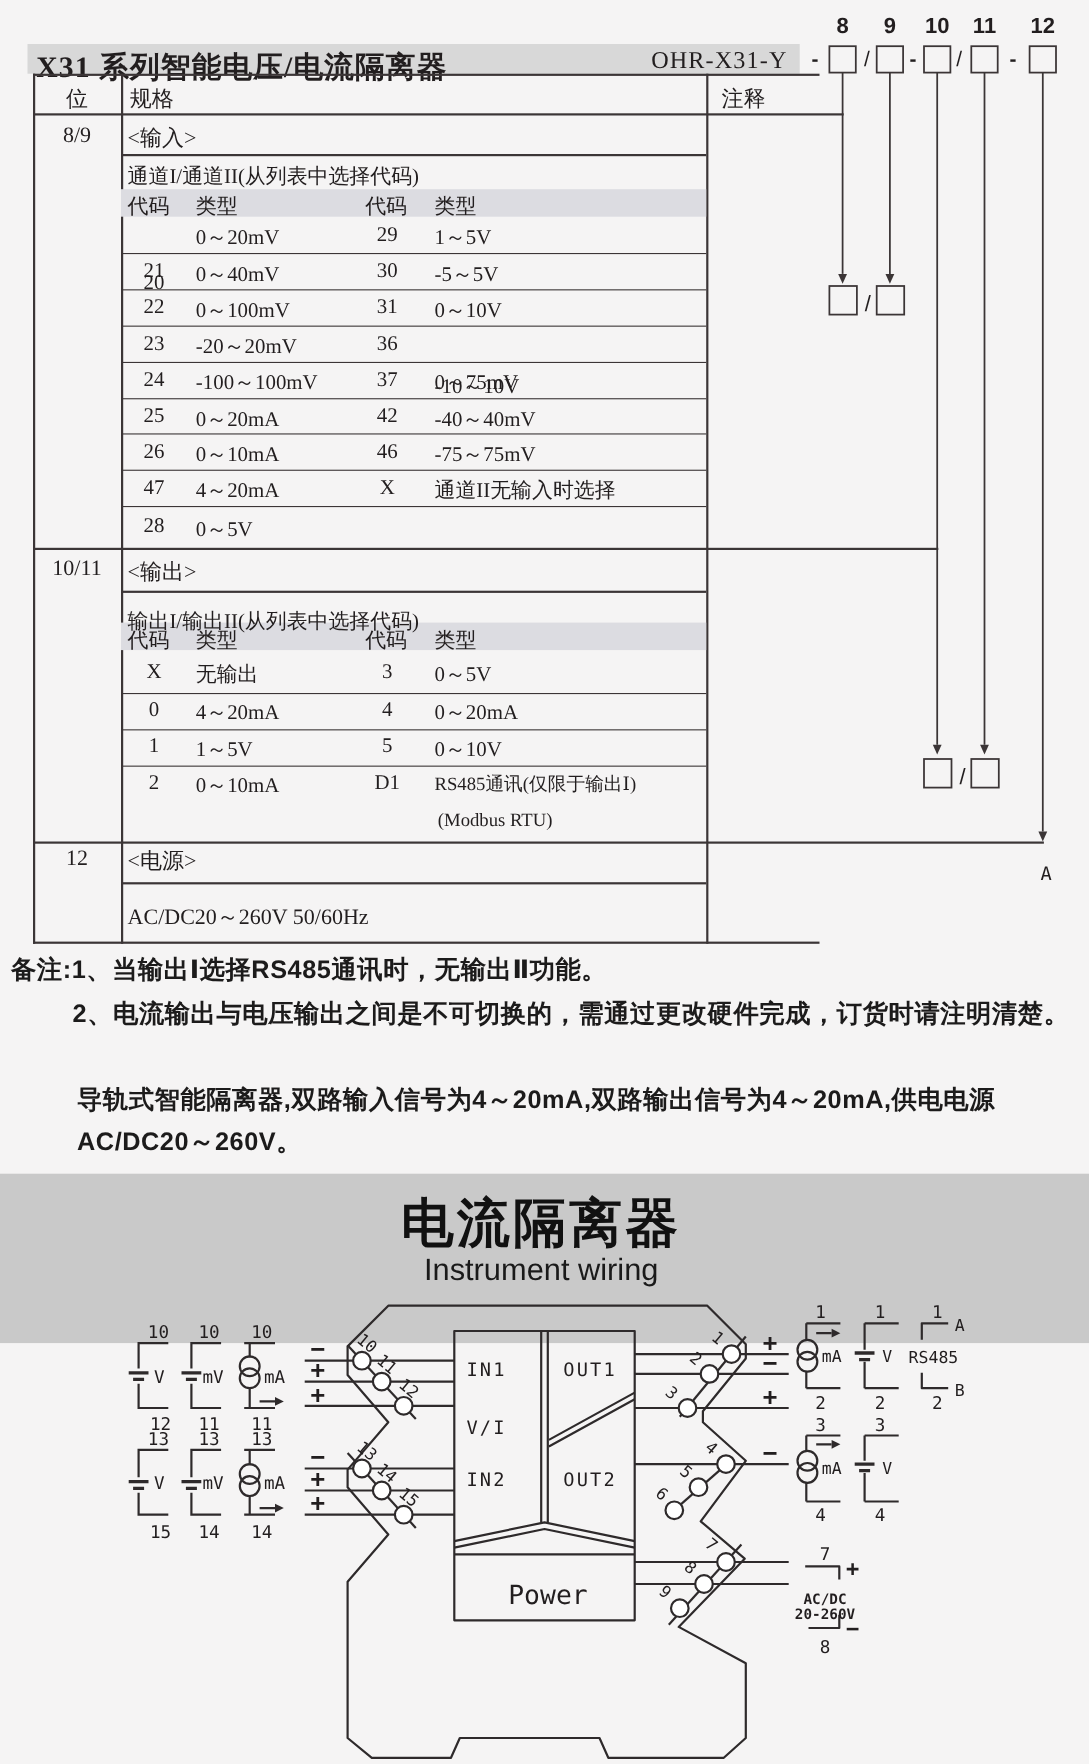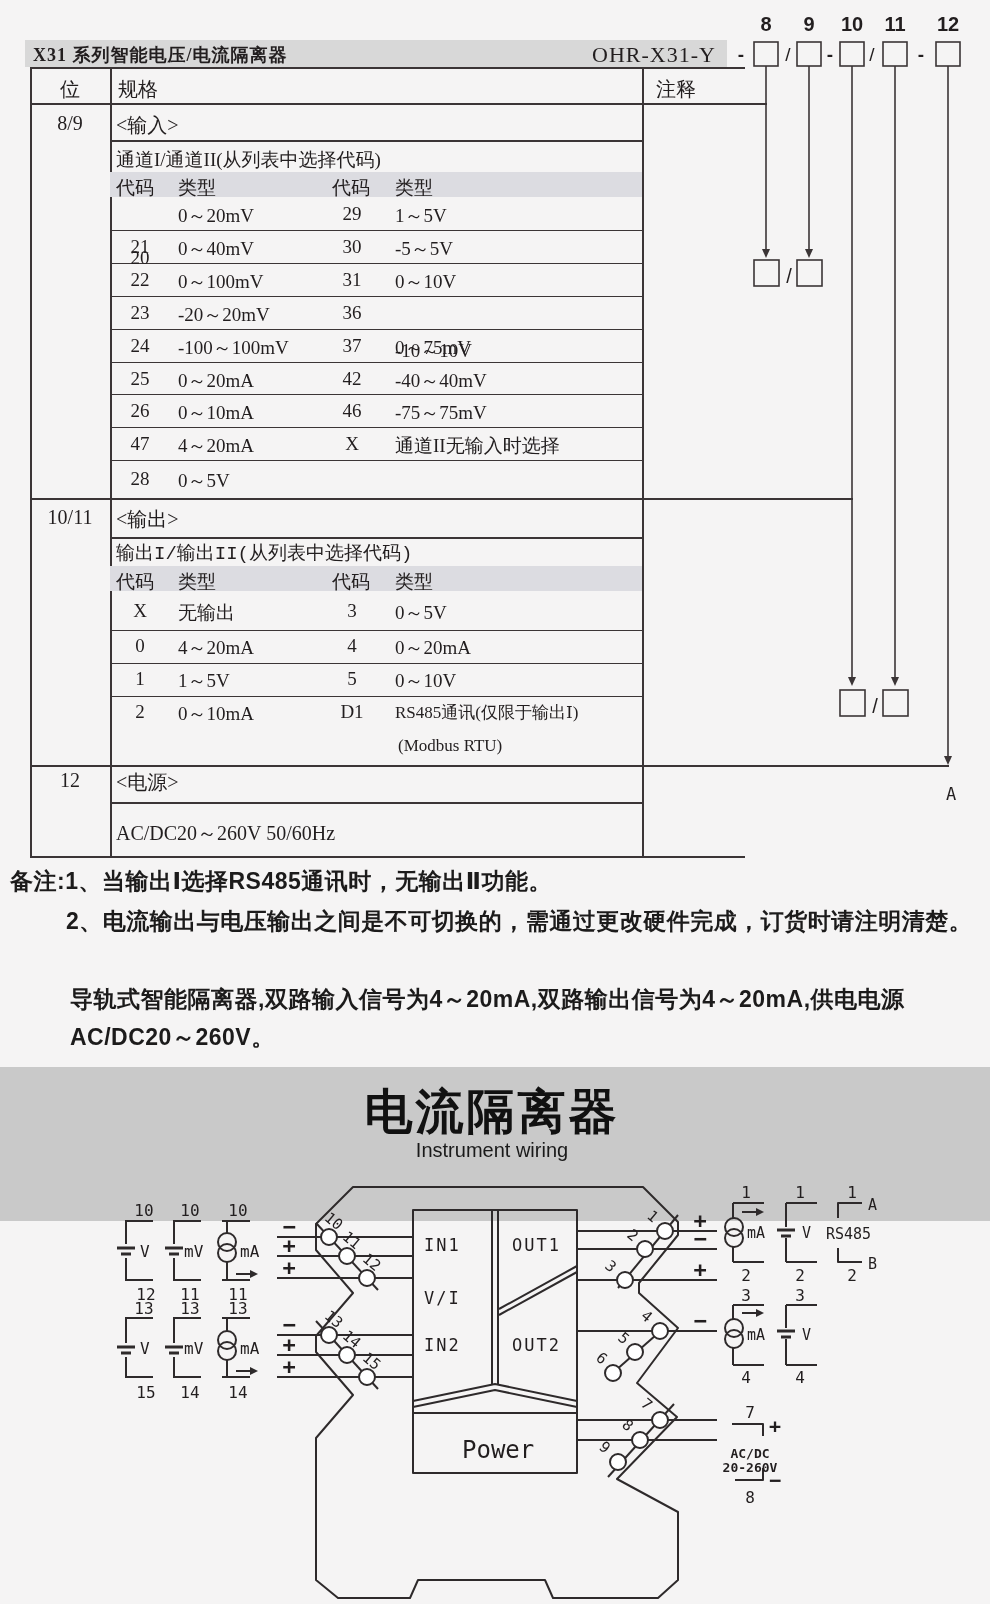--- a/index.html
+++ b/index.html
@@ -17,21 +17,21 @@
   svg{position:absolute;left:0;}
   svg text{fill:#221e1f;}
   .mono{font-family:"DejaVu Sans Mono","Liberation Mono",monospace;}
 </style>
 </head>
 <body>
 
 <div id="screen">
 
   <div class="t" style="left:25px;top:40px;width:702px;height:27px;background:#d8d8d8;"></div>
-  <div class="t serif" style="left:33px;top:43px;font-size:18px;font-weight:700;letter-spacing:1px;">X31 系列智能电压/电流隔离器</div>
+  <div class="t serif" style="left:33px;top:43px;font-size:27px;font-weight:700;letter-spacing:1px;">X31 系列智能电压/电流隔离器</div>
   <div class="t serif" style="left:592px;top:42px;font-size:22px;letter-spacing:1px;">OHR-X31-Y</div>
 
   <div class="t digit cc" style="left:766px;top:13px;">8</div>
   <div class="t digit cc" style="left:809px;top:13px;">9</div>
   <div class="t digit cc" style="left:852px;top:13px;">10</div>
   <div class="t digit cc" style="left:895px;top:13px;">11</div>
   <div class="t digit cc" style="left:948px;top:13px;">12</div>
 
   <div class="t cc" style="left:741px;top:44px;font-size:19px;font-weight:700;">-</div>
   <div class="t cc" style="left:788px;top:44px;font-size:19px;">/</div>
@@ -108,21 +108,21 @@
   <div class="t serif" style="left:395px;top:400px;">-75～75mV</div>
   <div class="t serif cc" style="left:140px;top:433px;">47</div>
   <div class="t serif" style="left:178px;top:433px;">4～20mA</div>
   <div class="t serif cc" style="left:352px;top:433px;">X</div>
   <div class="t serif" style="left:395px;top:433px;">通道II无输入时选择</div>
   <div class="t serif cc" style="left:140px;top:468px;">28</div>
   <div class="t serif" style="left:178px;top:468px;">0～5V</div>
 
   <div class="t serif20 cc" style="left:70px;top:506px;">10/11</div>
   <div class="t serif20" style="left:116px;top:506px;">&lt;输出&gt;</div>
-  <div class="t serif" style="left:116px;top:540px;font-family:Liberation Mono, monospace;">输出I/输出II(从列表中选择代码)</div>
+  <div class="t serif" style="left:116px;top:552px;">输出I/输出II(从列表中选择代码)</div>
   <div class="t serif" style="left:116px;top:569px;">代码</div>
   <div class="t serif" style="left:178px;top:569px;">类型</div>
   <div class="t serif" style="left:332px;top:569px;">代码</div>
   <div class="t serif" style="left:395px;top:569px;">类型</div>
 
   <div class="t serif cc" style="left:140px;top:600px;">X</div>
   <div class="t serif" style="left:178px;top:600px;">无输出</div>
   <div class="t serif cc" style="left:352px;top:600px;">3</div>
   <div class="t serif" style="left:395px;top:600px;">0～5V</div>
   <div class="t serif cc" style="left:140px;top:635px;">0</div>
@@ -172,21 +172,21 @@
     <text x="951" y="800" font-size="17" text-anchor="middle" class="mono">A</text>
   </svg>
 
   <div class="t note" style="left:10px;top:866px;">备注:1、当输出Ⅰ选择RS485通讯时，无输出Ⅱ功能。</div>
   <div class="t note" style="left:66px;top:906px;">2、电流输出与电压输出之间是不可切换的，需通过更改硬件完成，订货时请注明清楚。</div>
   <div class="t note" style="left:70px;top:984px;">导轨式智能隔离器,双路输入信号为4～20mA,双路输出信号为4～20mA,供电电源</div>
   <div class="t note" style="left:70px;top:1022px;">AC/DC20～260V。</div>
 
   <div class="t" style="left:0;top:1067px;width:990px;height:154px;background:#c9c9c9;"></div>
   <div class="t cc" style="left:492px;top:1080px;font-size:48px;font-weight:700;color:#111;letter-spacing:3px;">电流隔离器</div>
-  <div class="t cc" style="left:492px;top:1139px;font-size:20px;color:#1a1a1a;">Instrument wiring</div>
+  <div class="t cc" style="left:492px;top:1139px;font-size:28px;color:#1a1a1a;">Instrument wiring</div>
 
   <svg width="990" height="444" viewBox="0 1160 990 444" style="top:1160px;">
     <g stroke="#2e2a2b" stroke-width="2" fill="none" stroke-linejoin="round">
 
       <path d="M353,1187 H643 L678,1222 V1235 L639,1283 V1293 L678,1328 L637,1383 L677,1417 L617,1479 L678,1512 V1580 L658,1598 H553 L545,1580 H418 L410,1598 H338 L316,1580 V1438 L353,1395 L316,1352 V1336 L353,1293 L316,1250 V1224 Z"></path>
 
       <path d="M316,1223 L378,1290"></path>
       <path d="M316,1321 L378,1389"></path>
       <path d="M678,1215 L618,1288"></path>
       <path d="M664,1328 L607,1378"></path>

